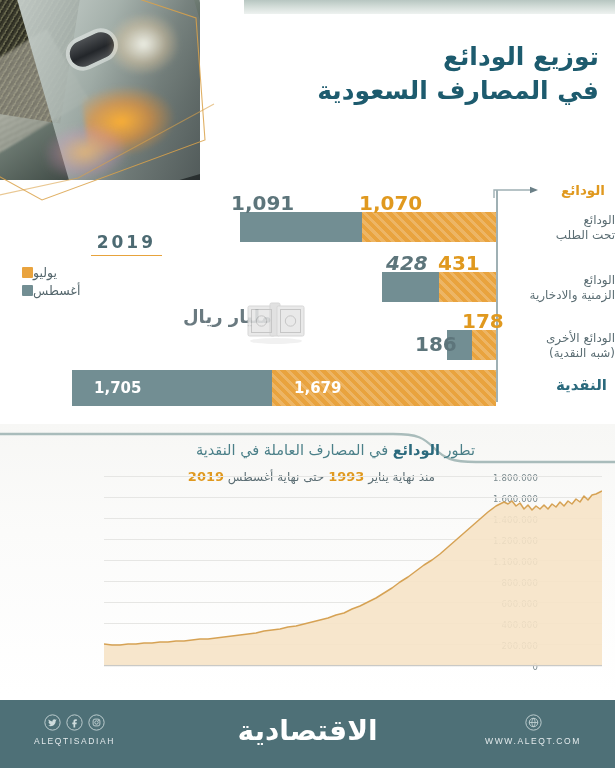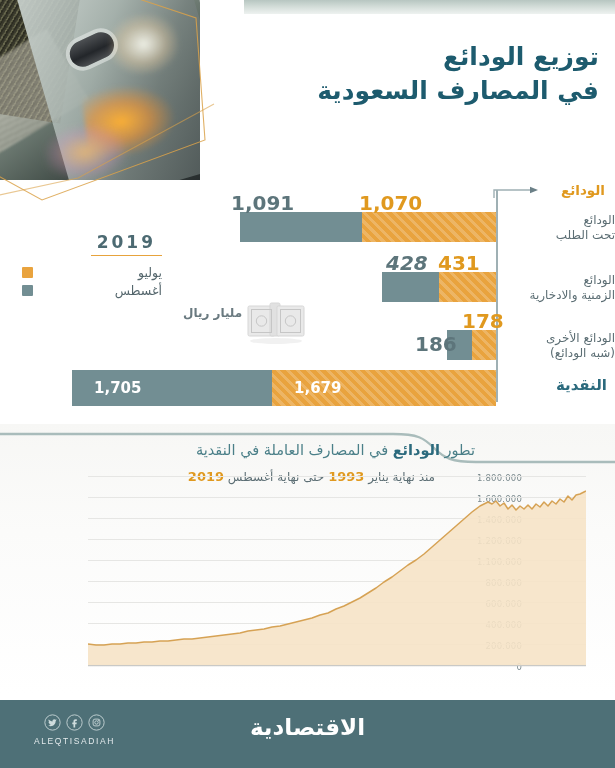--- a/index.html
+++ b/index.html
@@ -78,29 +78,29 @@
   
   #legend{
     position:absolute;left:22px;top:232px;width:140px;text-align:right;
   }
   #legend .year{
     color:#4c6a72;font-size:17px;font-weight:bold;letter-spacing:3px;
     padding-bottom:3px;border-bottom:1.5px solid #e7a33c;
     display:inline-block;margin-bottom:6px;padding-left:6px;padding-right:6px;
   }
   #legend .row{
-    display:flex;align-items:center;justify-content:space-between;
-    flex-direction:row-reverse;gap:7px;margin:3px 0;
+    display:flex;align-items:center;justify-content:flex-start;
+    flex-direction:row-reverse;margin:3px 0;
   }
   #legend .swatch{width:11px;height:11px;display:inline-block;border-radius:1px;}
   #legend .lbl{font-size:12.5px;color:#55676d;}
   
   #unit-label{
     position:absolute;left:183px;top:306px;
-    font-size:12px;font-weight:bold;color:#6a7a80;
+    font-size:18px;font-weight:bold;color:#6a7a80;
   }
   #money-icon{position:absolute;left:246px;top:300px;width:62px;height:46px;opacity:.85;}
   
   #barchart{position:absolute;left:0;top:182px;width:615px;height:230px;}
   #bar-axis{
     position:absolute;left:496px;top:190px;width:1.5px;height:212px;background:#9fb0b4;
   }
   .bar-row{position:absolute;height:30px;}
   .bar-seg{position:absolute;top:0;height:100%;}
   .seg-teal{background:#728e93;}
@@ -140,33 +140,33 @@
   #lc-title{
     position:absolute;right:140px;top:442px;text-align:right;
     font-size:14.5px;color:#4a7f88;white-space:nowrap;
   }
   #lc-title b{color:#2b6a7d;}
   #lc-sub{
     position:absolute;right:180px;top:469px;text-align:right;
     font-size:12px;color:#5d6f75;white-space:nowrap;
   }
   #lc-sub .hl{color:#e0991f;font-weight:bold;font-size:13px;}
-  #linechart{position:absolute;left:0;top:470px;width:522px;height:220px;}
+  #linechart{position:absolute;left:16px;top:470px;width:522px;height:220px;}
   .y-lab{
     position:absolute;right:0;width:70px;text-align:right;
     font-size:8.5px;color:#7b8a8e;letter-spacing:.2px;
   }
   
   #footer{
     position:absolute;left:0;top:700px;width:615px;height:68px;
     background:#4e7077;
   }
   #footer-brand{
     position:absolute;left:0;right:0;top:14px;text-align:center;
-    color:#ffffff;font-size:23px;font-weight:bold;letter-spacing:-1px;
+    color:#ffffff;font-size:28px;font-weight:bold;letter-spacing:-1px;
   }
   .f-left{position:absolute;left:34px;top:14px;text-align:left;}
   .f-right{position:absolute;right:34px;top:14px;text-align:center;}
   .f-cap{
     color:#e3eaec;font-size:8.5px;letter-spacing:1.6px;margin-top:5px;
     font-family:"Liberation Sans",sans-serif;direction:ltr;
   }
   .f-icons{display:flex;gap:5px;justify-content:center;}
 </style>
 </head>
@@ -257,21 +257,21 @@
 
   <div class="tick" style="top:163px;"></div>
   <div class="bar-row" style="left:447px;top:148px;width:49px;">
     <div class="bar-seg seg-teal" style="left:0;width:25px;"></div>
     <div class="bar-seg seg-orange" style="left:25px;width:24px;"></div>
   </div>
   <div class="bar-val val-teal" style="left:415px;top:150px;">186</div>
   <div class="bar-val val-orange" style="left:462px;top:127px;">178</div>
   <div class="bar-cat" style="top:149px;">
     <span>الودائع الأخرى</span><br>
-    <span>(شبه الودائع)</span>
+    <span>(شبه النقدية)</span>
   </div>
 
   <div class="tick" style="top:206px;"></div>
 </div>
 
 <div id="total-row" style="width:424px;">
   <div class="bar-seg seg-teal" style="left:0;width:200px;"></div>
   <div class="bar-seg seg-orange" style="left:200px;width:224px;"></div>
   <div class="bar-val" style="left:22px;top:9px;color:#ffffff;font-size:15px;">1,705</div>
   <div class="bar-val" style="left:222px;top:9px;color:#ffffff;font-size:15px;">1,679</div>
@@ -362,13 +362,23 @@
       <svg width="17" height="17" viewBox="0 0 20 20">
         <circle cx="10" cy="10" r="9" fill="none" stroke="#cfdcdd" stroke-width="1"></circle>
         <path d="M15.2,7.1 c-.4,.2 -.8,.3 -1.2,.4 c.4,-.3 .8,-.7 .9,-1.2 c-.4,.3 -.9,.4 -1.3,.5 c-.4,-.4 -.9,-.7 -1.5,-.7 c-1.2,0 -2.1,1 -2.1,2.1 c0,.2 0,.3 .1,.5 C8.3,8.6 6.7,7.8 5.6,6.5 c-.2,.3 -.3,.7 -.3,1.1 c0,.7 .4,1.4 .9,1.7 c-.3,0 -.7,-.1 -.9,-.3 c0,1 .7,1.9 1.7,2.1 c-.2,0 -.4,.1 -.6,.1 c-.1,0 -.3,0 -.4,0 c.3,.8 1,1.4 1.9,1.4 c-.7,.6 -1.6,.9 -2.6,.9 c-.2,0 -.3,0 -.5,0 c.9,.6 2,.9 3.1,.9 c3.7,0 5.8,-3.1 5.8,-5.8 c0,-.1 0,-.2 0,-.3 c.4,-.3 .8,-.7 1.1,-1.1 z" fill="#cfdcdd"></path>
       </svg>
     </div>
     <div class="f-cap">ALEQTISADIAH</div>
   </div>
 
   <div id="footer-brand">الاقتصادية</div>
 
+  <div class="f-right">
+    <div class="f-icons">
+      <svg width="17" height="17" viewBox="0 0 20 20">
+        <circle cx="10" cy="10" r="9" fill="none" stroke="#cfdcdd" stroke-width="1"></circle>
+        <circle cx="10" cy="10" r="5" fill="none" stroke="#cfdcdd" stroke-width="1"></circle>
+        <path d="M5,10 h10 M10,5 c2.5,2.5 2.5,7.5 0,10 c-2.5,-2.5 -2.5,-7.5 0,-10 z" fill="none" stroke="#cfdcdd" stroke-width=".9"></path>
+      </svg>
+    </div>
+    <div class="f-cap">WWW.ALEQT.COM</div>
+  </div>
 </div>
 
 </body></html>

